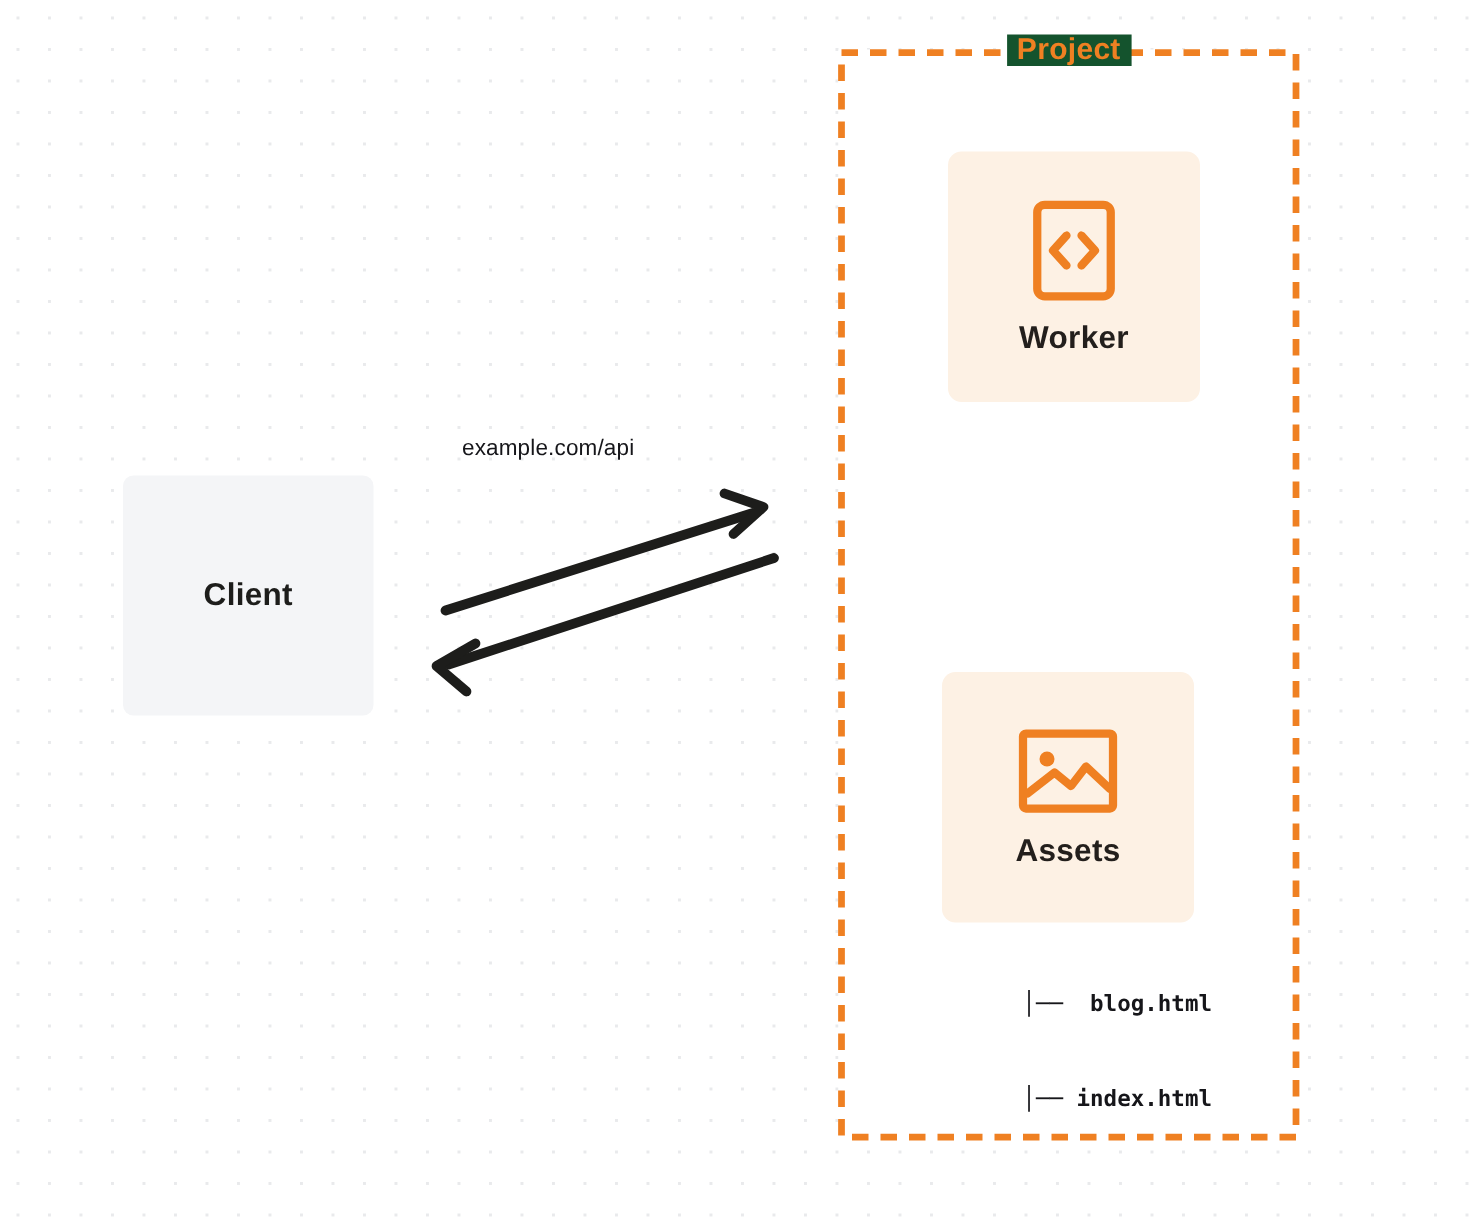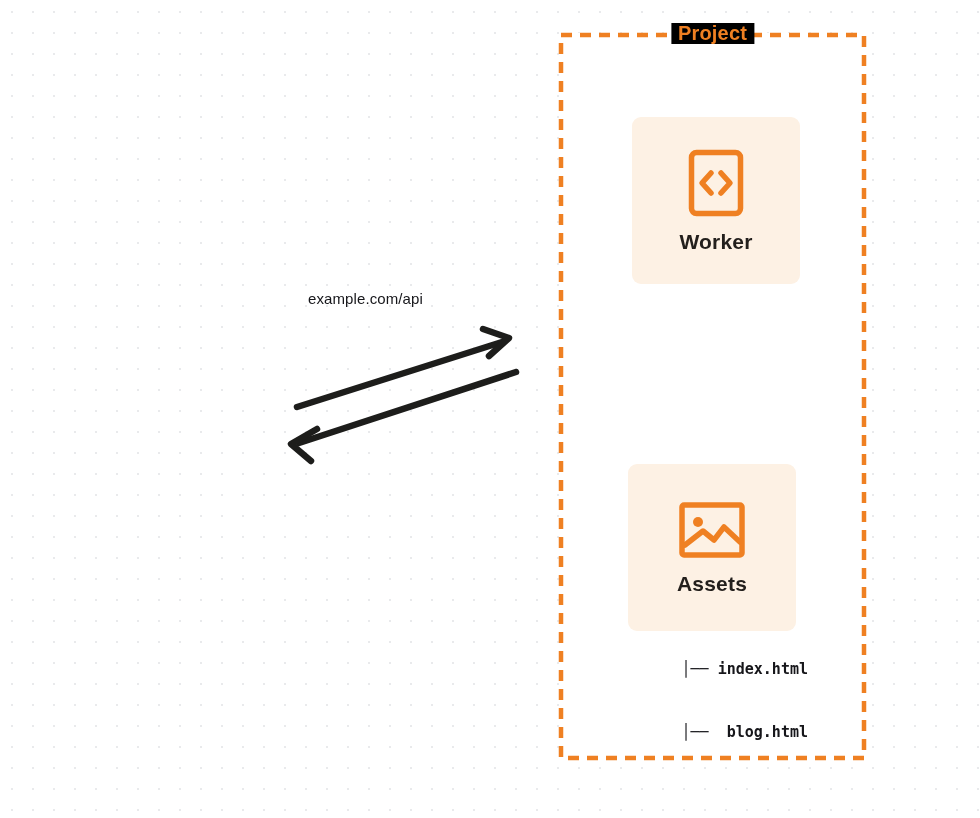--- a/index.html
+++ b/index.html
@@ -83,40 +83,39 @@
     top: 0;
     width: 100%;
     height: 100%;
     overflow: visible;
   }
   .project-title {
     position: absolute;
     left: 50%;
     top: -10px;
     transform: translateX(-50%);
-    background: #000000;
+    background: #14532d;
     padding: 0 7px;
     font-size: 20px;
     font-weight: bold;
     color: #ef8022;
     white-space: nowrap;
     letter-spacing: 0.2px;
     line-height: 21px;
   }
 
   
   .inner-node {
     position: absolute;
     background: #fdf1e4;
     border-radius: 9px;
     display: flex;
     flex-direction: column;
     align-items: center;
     justify-content: center;
-    margin-top: 16px;
   }
   .worker-node {
     left: 632px;
     top: 101px;
     width: 168px;
     height: 167px;
   }
   .assets-node {
     left: 628px;
     top: 448px;
@@ -151,20 +150,23 @@
   }
   .file-tree div {
     height: 21px;
   }
 </style>
 </head>
 <body>
 
 <div id="canvas">
 
+  <div class="client-node">
+    <span class="client-label">Client</span>
+  </div>
 
   <svg class="arrows-svg" viewBox="0 0 980 818">
 
     <g>
       <line x1="297" y1="407" x2="502" y2="342" stroke="#1d1d1b" stroke-width="6.5" stroke-linecap="round"></line>
       <polyline points="483,329 509,338 489,356" fill="none" stroke="#1d1d1b" stroke-width="6.5" stroke-linecap="round" stroke-linejoin="round"></polyline>
     </g>
 
     <g>
       <line x1="516" y1="372" x2="299" y2="443" stroke="#1d1d1b" stroke-width="6.5" stroke-linecap="round"></line>
@@ -193,18 +195,18 @@
   <div class="inner-node assets-node">
     <svg class="node-icon" width="68" height="60" viewBox="0 0 68 60">
       <rect x="4" y="5" width="60" height="50" rx="2" ry="2" fill="none" stroke="#ef8022" stroke-width="5.5"></rect>
       <circle cx="20" cy="22" r="5" fill="#ef8022"></circle>
       <polyline points="7,45 25,31 36,40 46,27 62,42" fill="none" stroke="#ef8022" stroke-width="5.5" stroke-linecap="round" stroke-linejoin="round"></polyline>
     </svg>
     <span class="node-label">Assets</span>
   </div>
 
   <div class="file-tree">
+    <div>     │──  blog.html</div>
     <div>     │── index.html</div>
-    <div>     │──  blog.html</div>
     
   </div>
 
 </div>
 
 </body></html>

